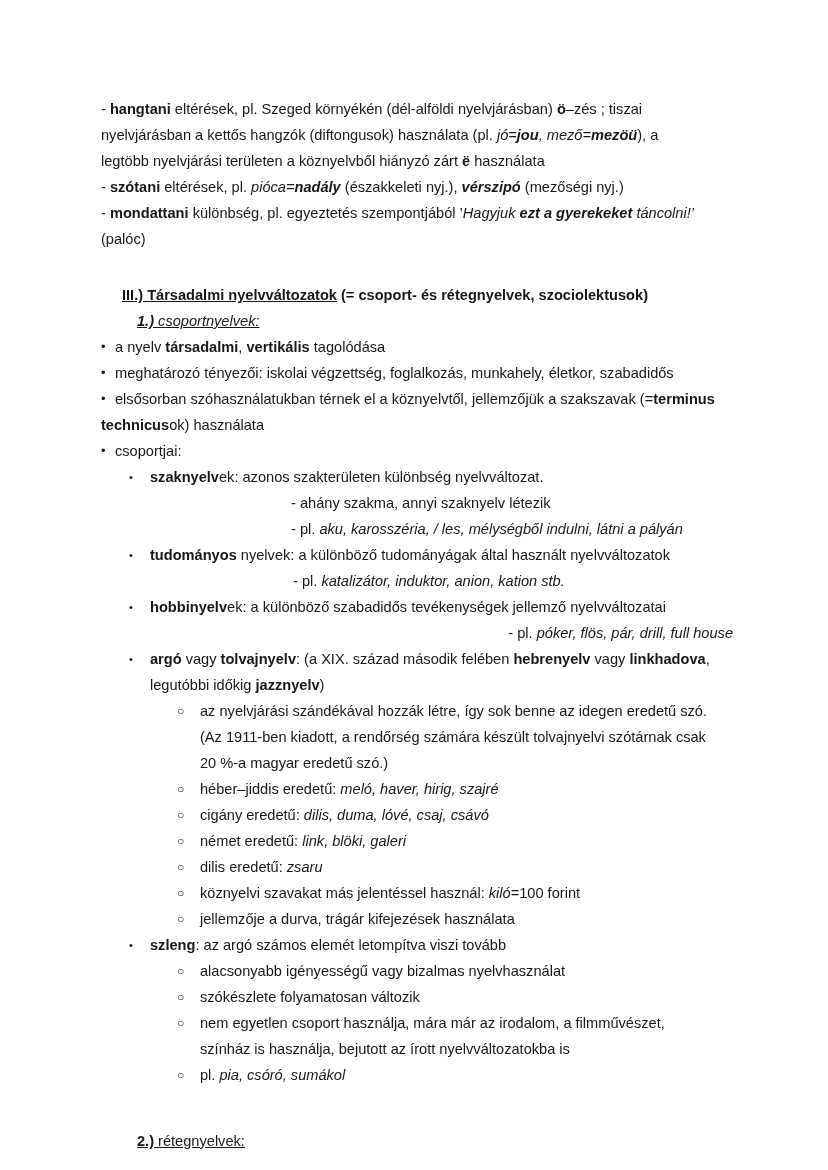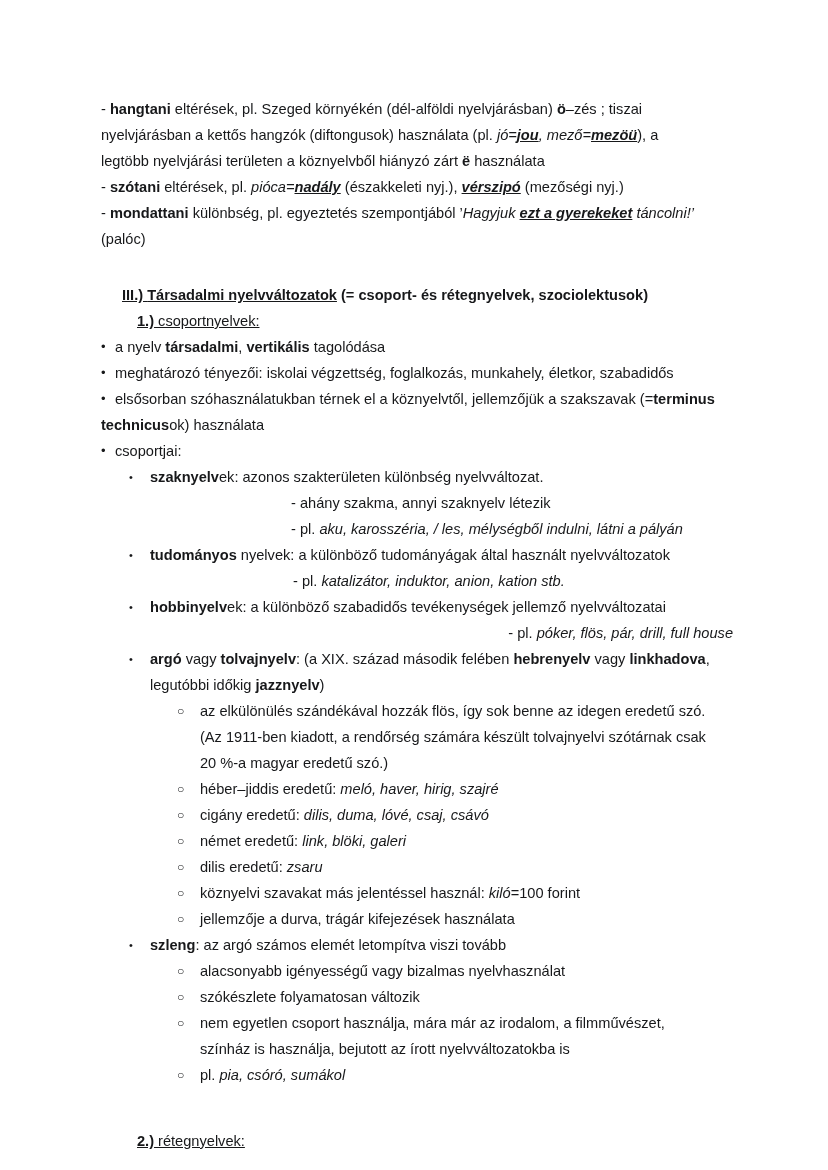--- a/index.html
+++ b/index.html
@@ -29,33 +29,34 @@
     font-size: 14.6px;
     line-height: 26px;
     color: #17181a;
   }
   p.para {
     margin: 0;
     text-indent: 0;
   }
   .b { font-weight: bold; }
   .i { font-style: italic; }
-  .bi { font-weight: bold; font-style: italic; text-decoration: underline; }
+  .bi { font-weight: bold; font-style: italic; }
   .u { text-decoration: underline; }
   .heading-line {
     margin: 0;
     padding-left: 21px;
     font-size: 14.6px;
     line-height: 26px;
   }
   .sub-heading-line {
     margin: 0;
     padding-left: 36px;
     font-size: 14.6px;
     line-height: 26px;
+    font-style: italic;
   }
 
   
   .lvl1 {
     margin: 0;
     padding-left: 14px;
     position: relative;
     line-height: 26px;
   }
   .lvl1 > .bullet {
@@ -155,21 +156,21 @@
     <p class="dash-line dash-ind-3"><span>- pl. </span><span class="i">katalizátor, induktor, anion, kation stb.</span></p>
 
     <p class="lvl2"><span class="bullet">•</span><span class="b">hobbinyelv</span><span>ek: a különböző szabadidős tevékenységek jellemző nyelvváltozatai</span></p>
     <p class="dash-line dash-ind-4"><span>- pl. </span><span class="i">póker, flös, pár, drill, full house</span></p>
 
     <p class="lvl2"><span class="bullet">•</span><span class="b">argó</span><span> vagy </span><span class="b">tolvajnyelv</span><span>: (a XIX. század második felében </span><span class="b">hebrenyelv</span><span> vagy </span><span class="b">linkhadova</span><span>,</span></p>
     <p class="lvl2" style="padding-left:49px"><span>legutóbbi időkig </span><span class="b">jazznyelv</span><span>)</span></p>
 
     <p class="lvl3">
         <span class="bullet">○</span>
-        <span class="cont">az elkülönülés szándékával hozzák flös, így sok benne az idegen eredetű szó.</span>
+        <span class="cont">az nyelvjárási szándékával hozzák létre, így sok benne az idegen eredetű szó.</span>
         <span class="cont">(Az 1911-ben kiadott, a rendőrség számára készült tolvajnyelvi szótárnak csak</span>
         <span class="cont">20 %-a magyar eredetű szó.)</span>
       </p>
 
     <p class="lvl3"><span class="bullet">○</span><span>héber–jiddis eredetű: </span><span class="i">meló, haver, hirig, szajré</span></p>
 
     <p class="lvl3"><span class="bullet">○</span><span>cigány eredetű: </span><span class="i">dilis, duma, lóvé, csaj, csávó</span></p>
 
     <p class="lvl3"><span class="bullet">○</span><span>német eredetű: </span><span class="i">link, blöki, galeri</span></p>
 

